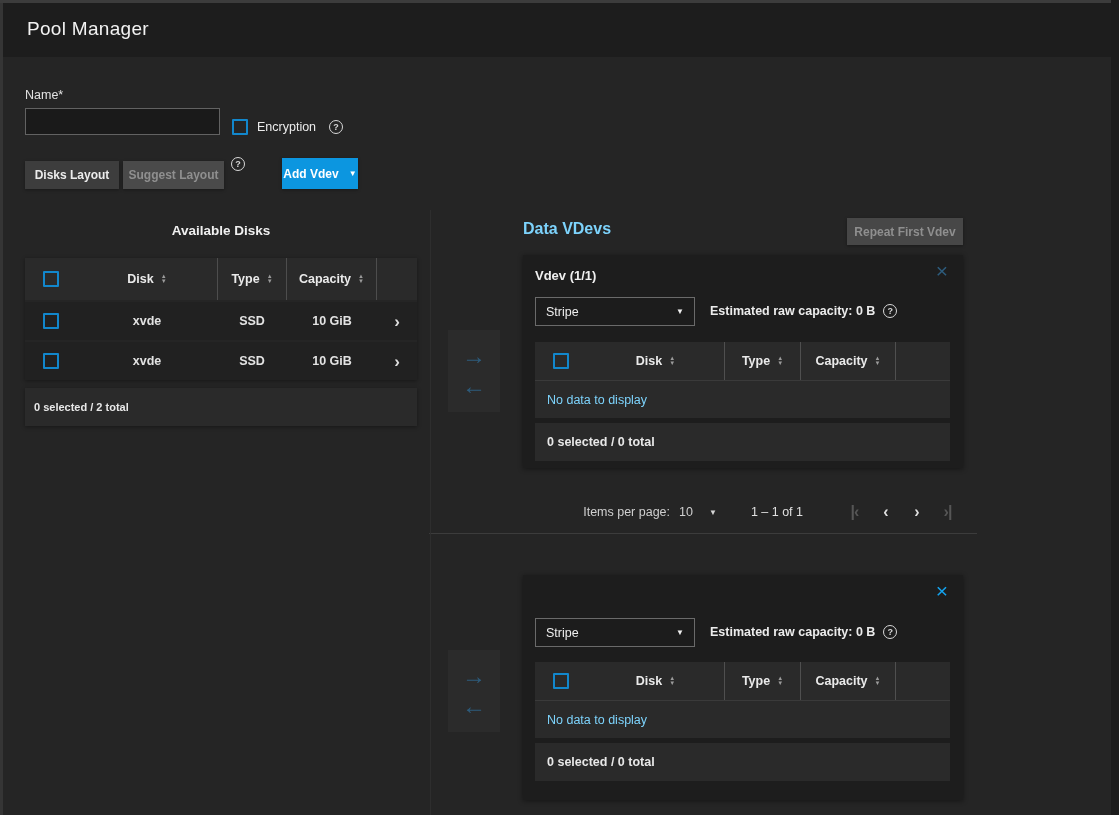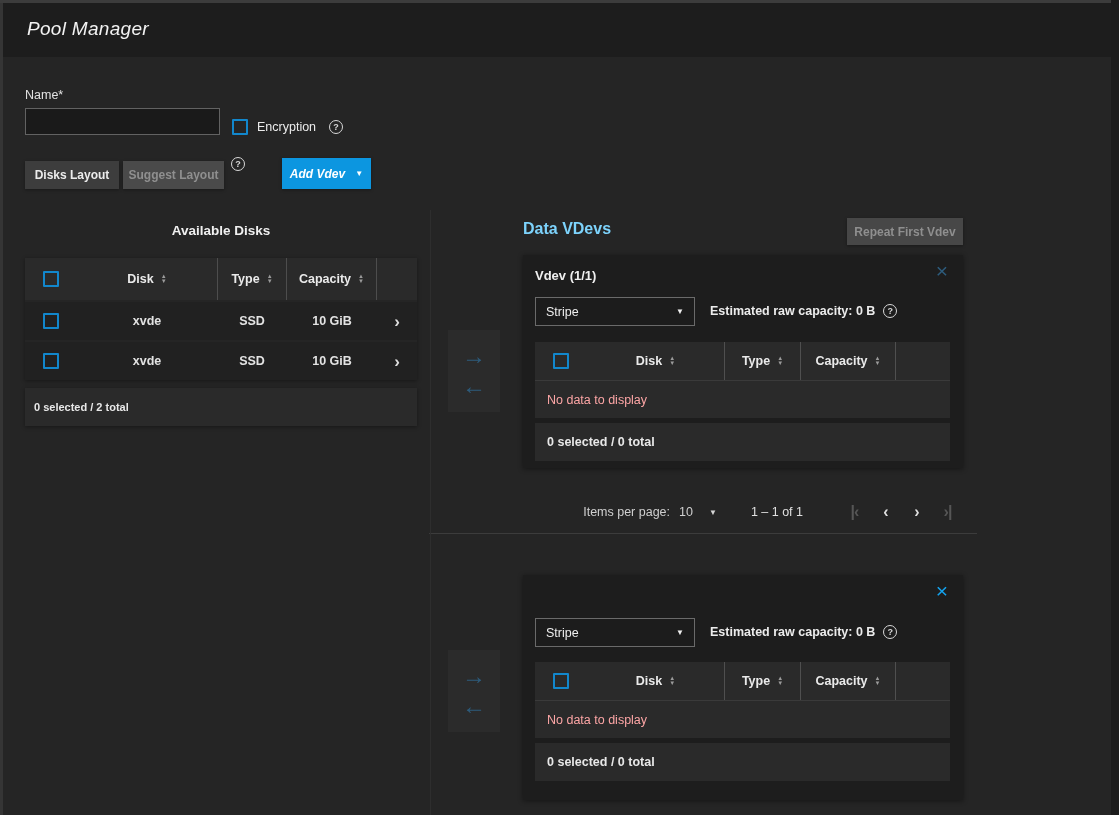--- a/index.html
+++ b/index.html
@@ -5,21 +5,21 @@
   * { margin:0; padding:0; box-sizing:border-box; }
   html,body { background:#161616; }
   .page {
     position:relative; width:1119px; height:815px; overflow:hidden;
     background:#252525;
     font-family:"Liberation Sans", sans-serif;
     box-shadow: inset 0 3px 0 #3c3c3c, inset 3px 0 0 #353535;
     color:#e6e6e6;
   }
   
-  .appbar { position:absolute; left:3px; top:3px; right:0; height:54px; background:#1d1d1d;font-style:italic; }
+  .appbar { position:absolute; left:3px; top:3px; right:0; height:54px; background:#1d1d1d; }
   .appbar-title { position:absolute; left:24px; top:15px; font-size:19px; color:#f2f2f2; letter-spacing:.3px; }
 
   
   .help {
     display:inline-flex; align-items:center; justify-content:center; flex:0 0 auto;
     width:14px; height:14px; border:1.5px solid #d8d8d8; border-radius:50%;
     color:#d8d8d8; font-size:9px; font-weight:bold; line-height:1;
   }
   .checkbox {
     display:inline-block; width:16px; height:16px; flex:0 0 auto;
@@ -39,21 +39,21 @@
   .name-input {
     position:absolute; left:25px; top:108px; width:195px; height:27px;
     background:#1a1a1a; border:1px solid #626262; color:#e8e8e8;
     font-family:inherit; font-size:12.5px; padding:0 8px; outline:none;
   }
   .enc-row { position:absolute; left:232px; top:119px; display:flex; align-items:center; gap:9px; font-size:12.5px; color:#ececec; }
   .enc-row .help { margin-left:4px; }
   .btn-reset  { left:25px;  top:161px; width:94px;  height:28px; background:#3d3d3d; color:#ececec; }
   .btn-suggest{ left:123px; top:161px; width:101px; height:28px; background:#4a4a4a; color:#8f8f8f; }
   .help-layout{ position:absolute; left:231px; top:157px; }
-  .btn-addvdev{ left:282px; top:158px; width:89px; height:31px; background:#0c96e0; color:#ffffff; gap:10px;font-style:italic; }
+  .btn-addvdev{ left:282px; top:158px; width:76px; height:31px; background:#0c96e0; color:#ffffff; gap:10px; }
 
   
   .thead, .trow, .itrow { display:flex; align-items:center; }
   .cell { display:flex; align-items:center; justify-content:center; height:100%; font-size:12.5px; }
   .thead .cell { font-weight:700; color:#eaeaea; }
   .trow  .cell { font-weight:600; color:#e3e3e3; }
   .exp-chev { font-size:17px; font-weight:700; color:#dcdcdc; line-height:1; }
 
   
   .avail-title { position:absolute; left:25px; top:223px; width:392px; text-align:center; font-size:13.5px; font-weight:700; color:#f0f0f0; }
@@ -93,21 +93,21 @@
   }
   #data-card .layout-select { top:42px; } #meta-card .layout-select { top:43px; }
   .capline { position:absolute; left:187px; display:flex; align-items:center; gap:8px; font-size:12.5px; font-weight:700; color:#ececec; }
   #data-card .capline { top:49px; } #meta-card .capline { top:50px; }
   .itable { position:absolute; left:12px; top:87px; width:415px; }
   .itable .thead { height:38px; background:#2a2a2a; }
   .i-check { width:52px; } .i-disk { flex:1; } .i-type { width:77px; } .i-cap { width:95px; } .i-exp { width:54px; }
   .itable .thead .i-type { border-left:1px solid #4f4f4f; border-right:1px solid #4f4f4f; }
   .itable .thead .i-cap  { border-right:1px solid #4f4f4f; }
   .it-empty { height:38px; background:#2a2a2a; border-top:1px solid #3a3a3a;
-    display:flex; align-items:center; padding-left:12px; font-size:12.5px; color:#fca5a5; }
+    display:flex; align-items:center; padding-left:12px; font-size:12.5px; color:#7dd3fc; }
   .it-foot { height:38px; background:#2a2a2a; margin-top:5px;
     display:flex; align-items:center; padding-left:12px; font-size:12.5px; font-weight:700; color:#e8e8e8; }
 
   
   .pagination { position:absolute; left:523px; top:497px; width:440px; height:30px;
     display:flex; align-items:center; justify-content:flex-end; color:#cfcfcf; font-size:12.5px; }
   .pg-label { margin-right:9px; }
   .pg-size  { margin-right:16px; }
   .pg-caret { font-size:8px; color:#d5d5d5; margin-right:34px; cursor:pointer; }
   .pg-range { margin-right:36px; color:#e0e0e0; }

